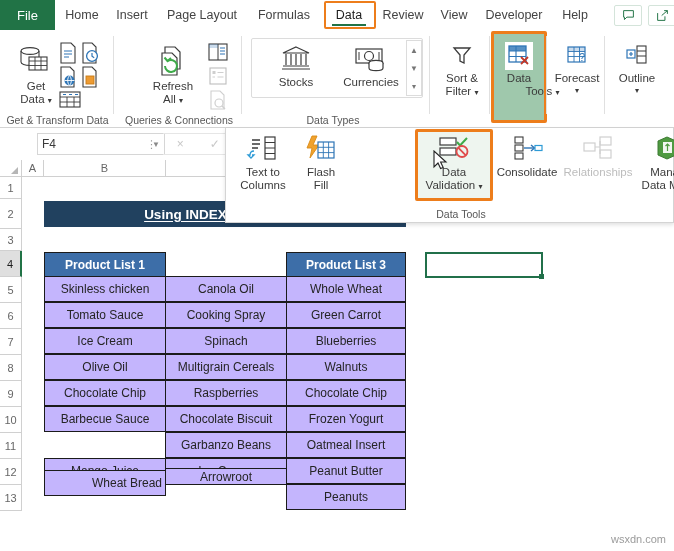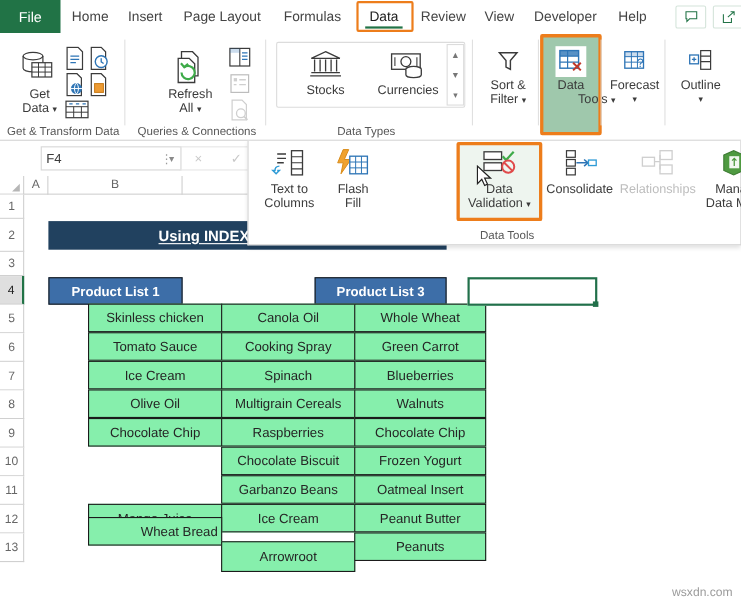--- a/index.html
+++ b/index.html
@@ -98,24 +98,23 @@
     position:absolute; background:#21415f; color:#fff; font-weight:bold;
     font-size:13.5px; display:flex; align-items:center; justify-content:center;
     text-decoration:underline; text-underline-offset:2px;
   }
   .thead{
     position:absolute; background:#3d6ea8; color:#fff; font-weight:bold; font-size:12px;
     display:flex; align-items:center; justify-content:center;
     border:1px solid #1b1b1b;
   }
   .tcell{
-    position:absolute; background:#86efac; color:#252525; font-size:12px;
+    position:absolute; background:#c4b5fd; color:#252525; font-size:12px;
     display:flex; align-items:center; justify-content:center;
     border:1px solid #1b1b1b;
-    margin-left:36px;
   }
   .selcell{ position:absolute; border:2px solid #21704a; background:#fff; }
   .fillhandle{ position:absolute; width:5px; height:5px; background:#21704a; }
 
   .watermark{ position:absolute; right:8px; bottom:6px; font-size:11px; color:#9b9b9b; }
 
   .cursor{ position:absolute; pointer-events:none; }
 </style>
 </head>
 <body>
@@ -409,32 +408,33 @@
   <div class="tcell" style="left:165px;top:168px;width:122px;height:26px;">Spinach</div>
 
   <div class="tcell" style="left:44px;top:194px;width:122px;height:26px;">Olive Oil</div>
   <div class="tcell" style="left:165px;top:194px;width:122px;height:26px;">Multigrain Cereals</div>
   <div class="tcell" style="left:286px;top:194px;width:120px;height:26px;">Walnuts</div>
 
   <div class="tcell" style="left:44px;top:220px;width:122px;height:26px;">Chocolate Chip</div>
   <div class="tcell" style="left:165px;top:220px;width:122px;height:26px;">Raspberries</div>
   <div class="tcell" style="left:286px;top:220px;width:120px;height:26px;">Chocolate Chip</div>
 
+  <div class="tcell" style="left:44px;top:246px;width:122px;height:26px;">Barbecue Sauce</div>
   <div class="tcell" style="left:165px;top:246px;width:122px;height:26px;">Chocolate Biscuit</div>
   <div class="tcell" style="left:286px;top:246px;width:120px;height:26px;">Frozen Yogurt</div>
 
   <div class="tcell" style="left:165px;top:272px;width:122px;height:26px;">Garbanzo Beans</div>
   <div class="tcell" style="left:286px;top:272px;width:120px;height:26px;">Oatmeal Insert</div>
 
   <div class="tcell" style="left:44px;top:298px;width:122px;height:26px;">Mango Juice</div>
   <div class="tcell" style="left:165px;top:298px;width:122px;height:26px;">Ice Cream</div>
   <div class="tcell" style="left:286px;top:298px;width:120px;height:26px;">Peanut Butter</div>
 
   <div class="tcell" style="left:44px;top:310px;width:122px;height:26px;padding-left:44px;">Wheat Bread</div>
-  <div class="tcell" style="left:165px;top:332px;width:122px;height:28px;">Arrowroot</div>
+  <div class="tcell" style="left:165px;top:308px;width:122px;height:17px;">Arrowroot</div>
   <div class="tcell" style="left:286px;top:324px;width:120px;height:26px;">Peanuts</div>
 
   <div class="selcell" style="left:425px;top:92px;width:118px;height:26px;">
     <span></span>
   </div>
   <div class="fillhandle" style="left:539px;top:114px;"></div>
 </div>
 
 <div style="position:absolute;left:225px;top:128px;width:449px;height:95px;background:#fff;border:1px solid #d4d4d4;border-top:none;box-shadow:0 2px 4px rgba(0,0,0,0.12);">
 

